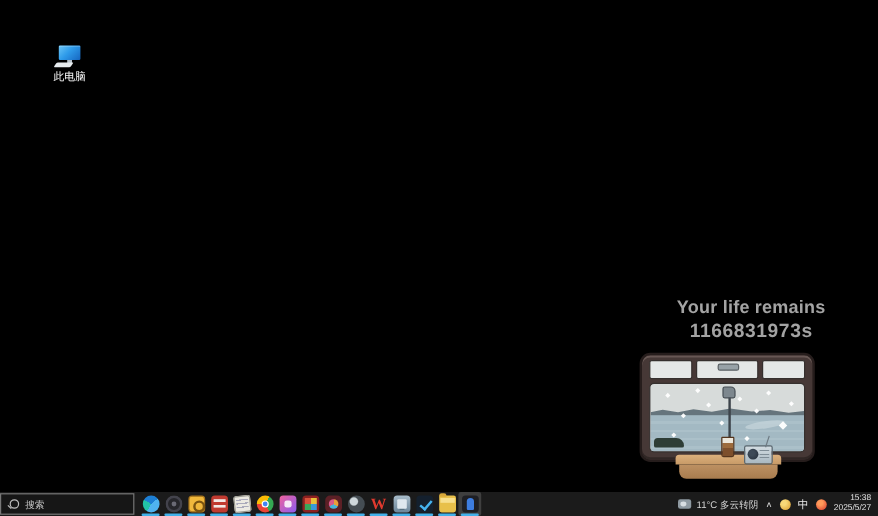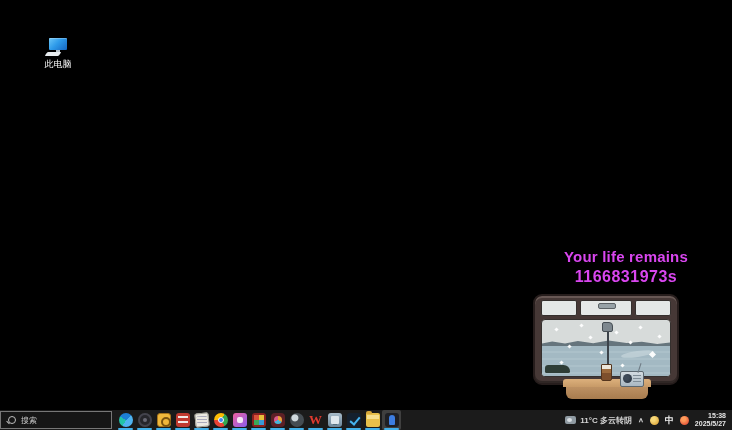--- a/index.html
+++ b/index.html
@@ -11,21 +11,21 @@
   .mon{position:absolute;left:9px;top:2px;width:18px;height:12px;border-radius:1px;
        background:linear-gradient(135deg,#6cc6f7 0%,#2e9bea 45%,#1565c0 100%);
        box-shadow:0 1px 0 rgba(255,255,255,.25) inset;}
   .mon-stand{position:absolute;left:16px;top:14px;width:4px;height:3px;background:#b9c4cc;}
   .mon-kb{position:absolute;left:6px;top:16px;width:14px;height:4px;background:#e7ecef;
           transform:skewX(-35deg);border-radius:1px;}
   .pc-label{position:absolute;left:-10px;top:22px;width:56px;text-align:center;color:#fff;
             font-size:9px;text-shadow:1px 1px 1px #000;}
 
   
-  .life-wrap{position:absolute;left:530px;top:248px;width:192px;text-align:center;color:#d946ef;}
+  .life-wrap{position:absolute;left:530px;top:248px;width:192px;text-align:center;color:#a3a3a3;}
   .life-title{font-size:15px;font-weight:700;letter-spacing:.2px;}
   .life-count{font-size:16px;font-weight:700;margin-top:3px;letter-spacing:.5px;}
 
   
   .win-frame{position:absolute;left:533px;top:294px;width:146px;height:91px;
              background:#463836;border:2px solid #261d1c;border-radius:9px;box-sizing:border-box;
              box-shadow:inset 0 2px 0 rgba(255,235,220,.18), inset 0 -2px 0 rgba(0,0,0,.3);}
   .transom{position:absolute;left:6px;right:6px;top:4px;height:16px;display:flex;gap:3px;}
   .pane{background:#e4e8e7;border:1px solid #35302e;border-radius:2px;flex:1;position:relative;}
   .pane.mid{flex:1.5;}
@@ -113,21 +113,21 @@
                 border-left:2px solid #46b4f0;border-bottom:2px solid #46b4f0;transform:rotate(-50deg);}
   .ic-14{background:#e8c04a;border-radius:1px 2px 2px 2px;}
   .ic-14::before{content:"";position:absolute;left:0;top:-2px;width:6px;height:3px;background:#d8a83a;
                  border-radius:2px 2px 0 0;}
   .ic-14::after{content:"";position:absolute;left:1px;top:2px;right:1px;height:4px;background:#f7df8e;}
   .ic-15{background:#1e1f24;}
   .ic-15::after{content:"";position:absolute;left:4px;top:2px;width:6px;height:10px;border-radius:3px 3px 1px 1px;
                 background:#3d7de0;box-shadow:-2px 6px 0 -3px #7aa8f0;}
 
   
-  .tray{margin-left:auto;display:flex;align-items:center;height:20px;padding-right:4px;gap:6px;font-weight:bold;}
+  .tray{margin-left:auto;display:flex;align-items:center;height:20px;padding-right:4px;gap:6px;}
   .weather{display:flex;align-items:center;gap:4px;cursor:pointer;}
   .wicon{width:11px;height:8px;background:#8f9aa2;border-radius:2px;position:relative;}
   .wicon::after{content:"";position:absolute;left:2px;top:2px;width:5px;height:4px;border-radius:50%;background:#d8dee2;}
   .wtxt{color:#d5d5d5;font-size:8px;white-space:nowrap;}
   .chev{color:#cfcfcf;font-size:8px;cursor:pointer;transform:scaleY(.8);}
   .tray-ic{width:9px;height:9px;border-radius:2px;cursor:pointer;}
   .tray-ic.yellow{background:radial-gradient(circle at 35% 35%,#f7d878 0 2px,#d89a2a 100%);border-radius:50%;}
   .tray-ic.red{background:radial-gradient(circle at 40% 35%,#ff9a5a 0 2px,#d8342a 100%);border-radius:50%;}
   .ime{color:#eee;font-size:9px;cursor:pointer;line-height:10px;}
   .clock{color:#e6e6e6;font-size:7px;text-align:right;line-height:8px;cursor:pointer;

